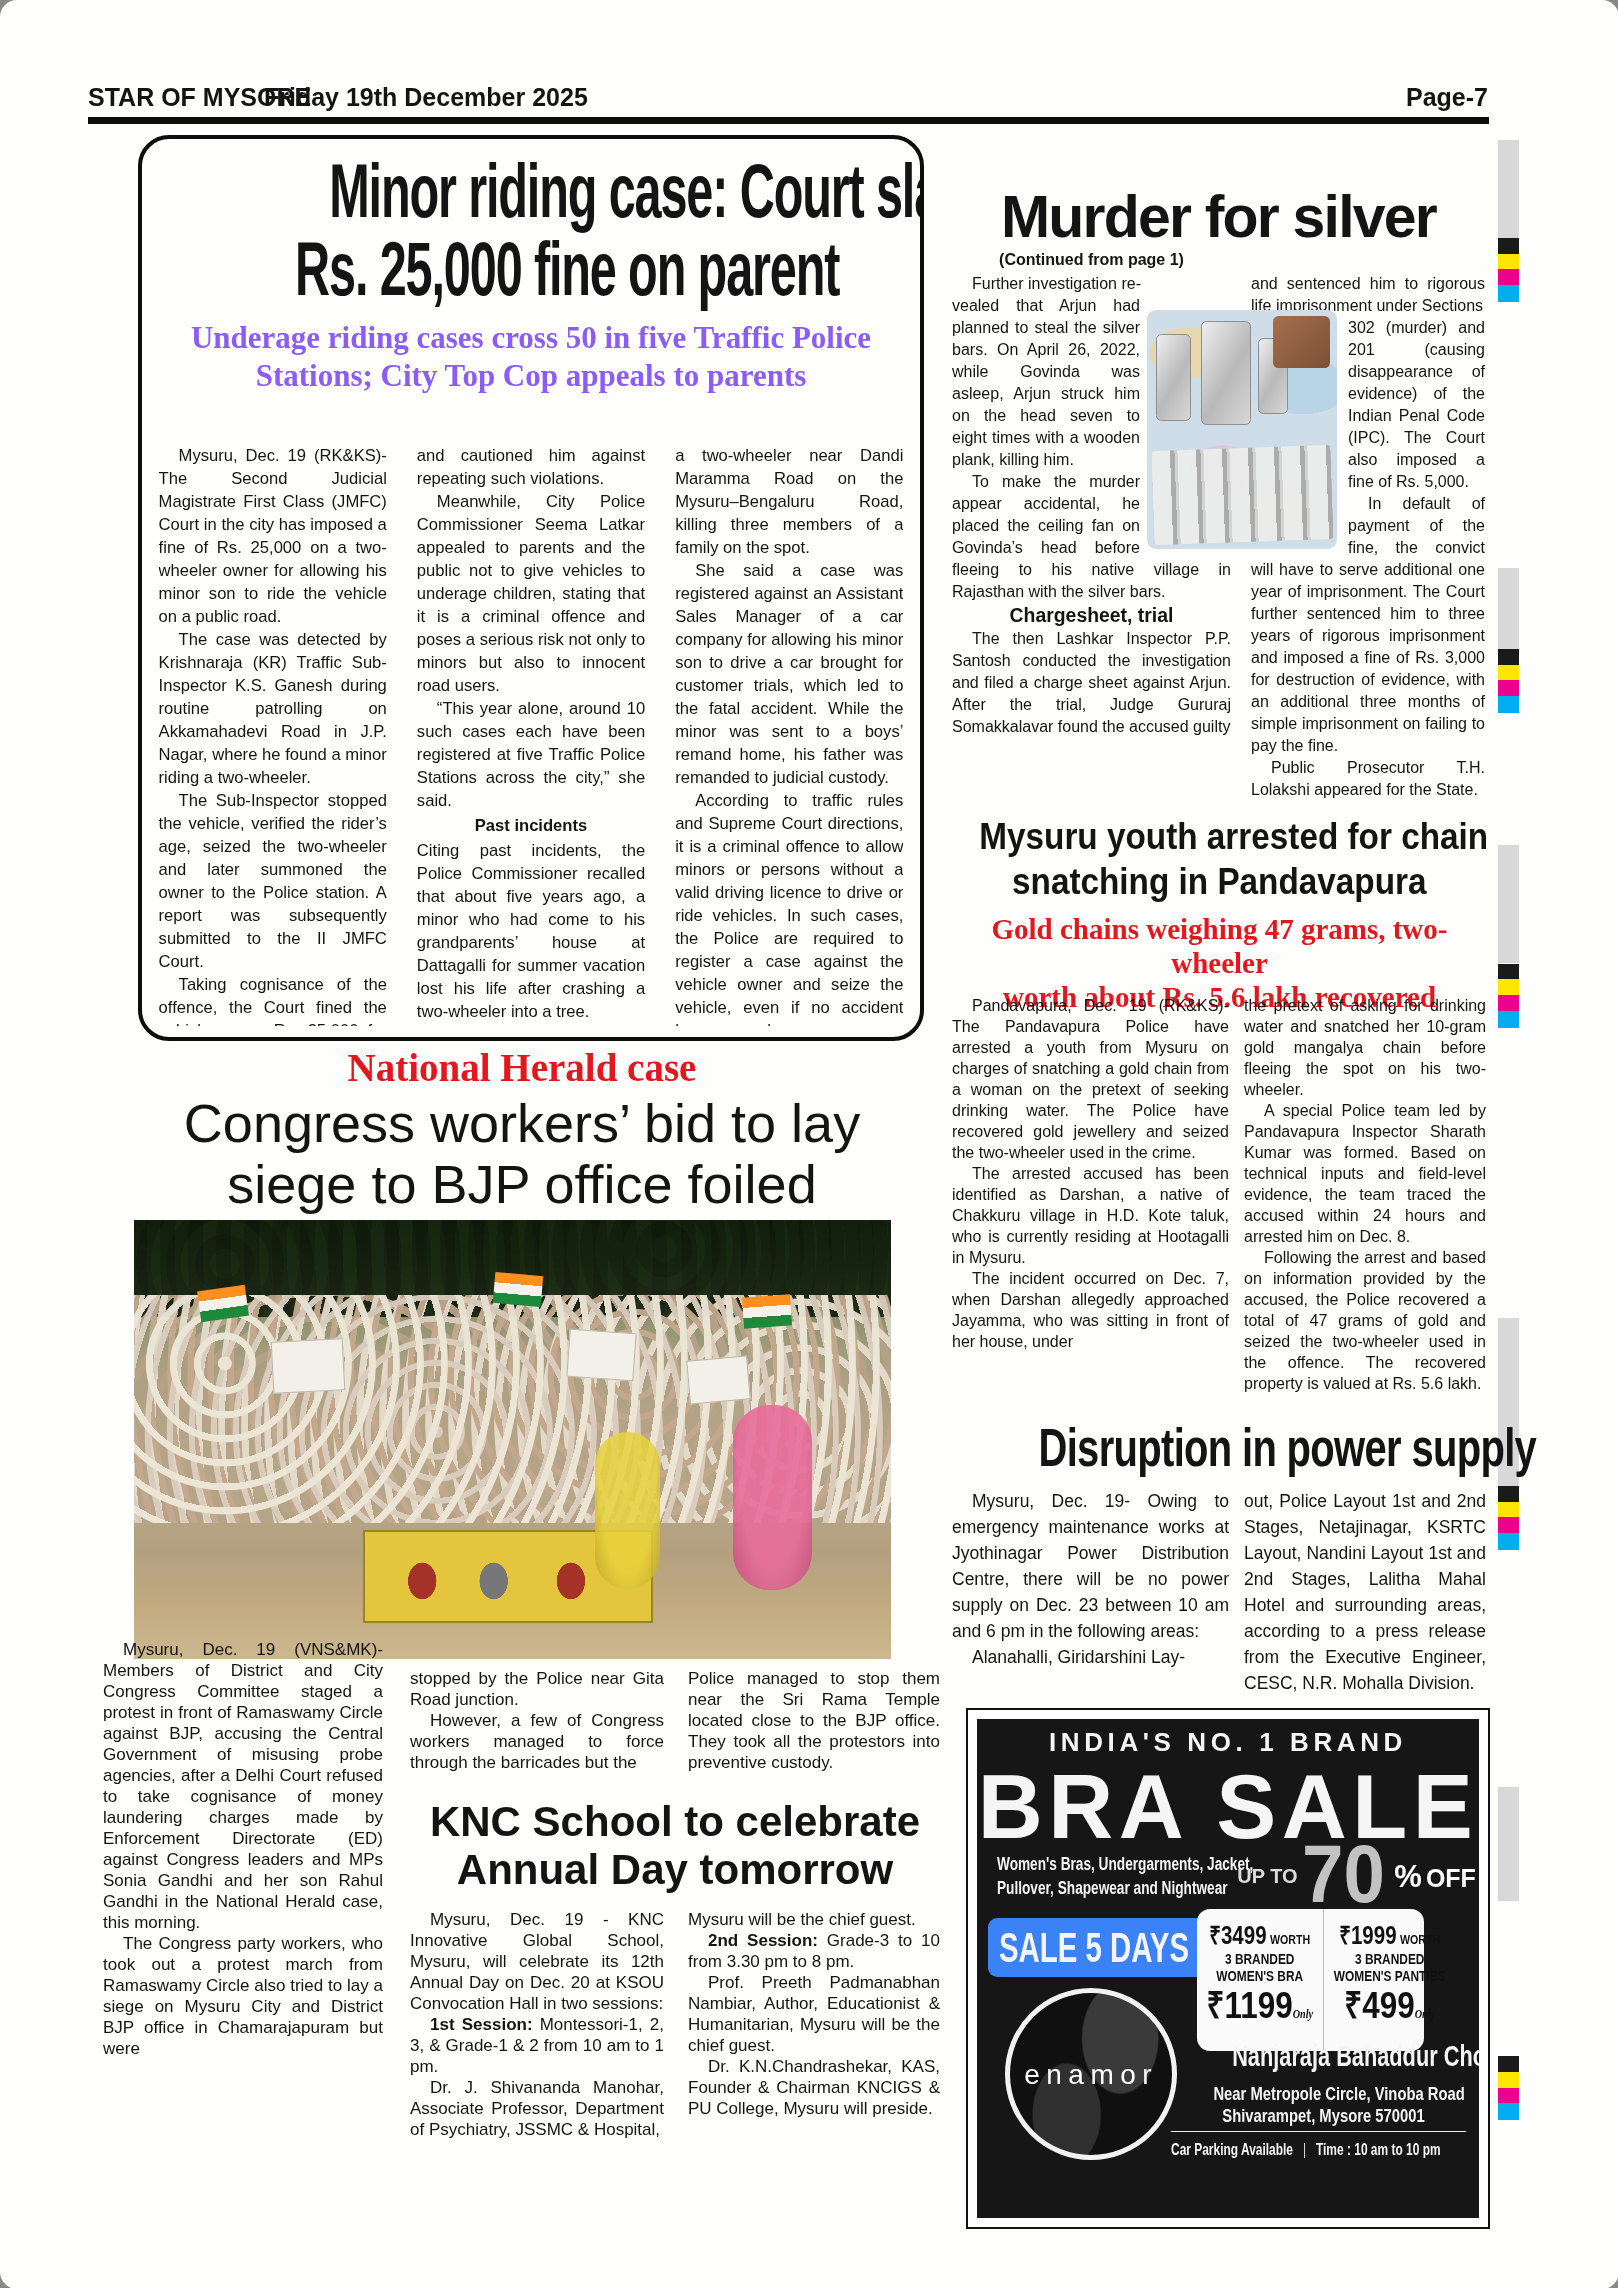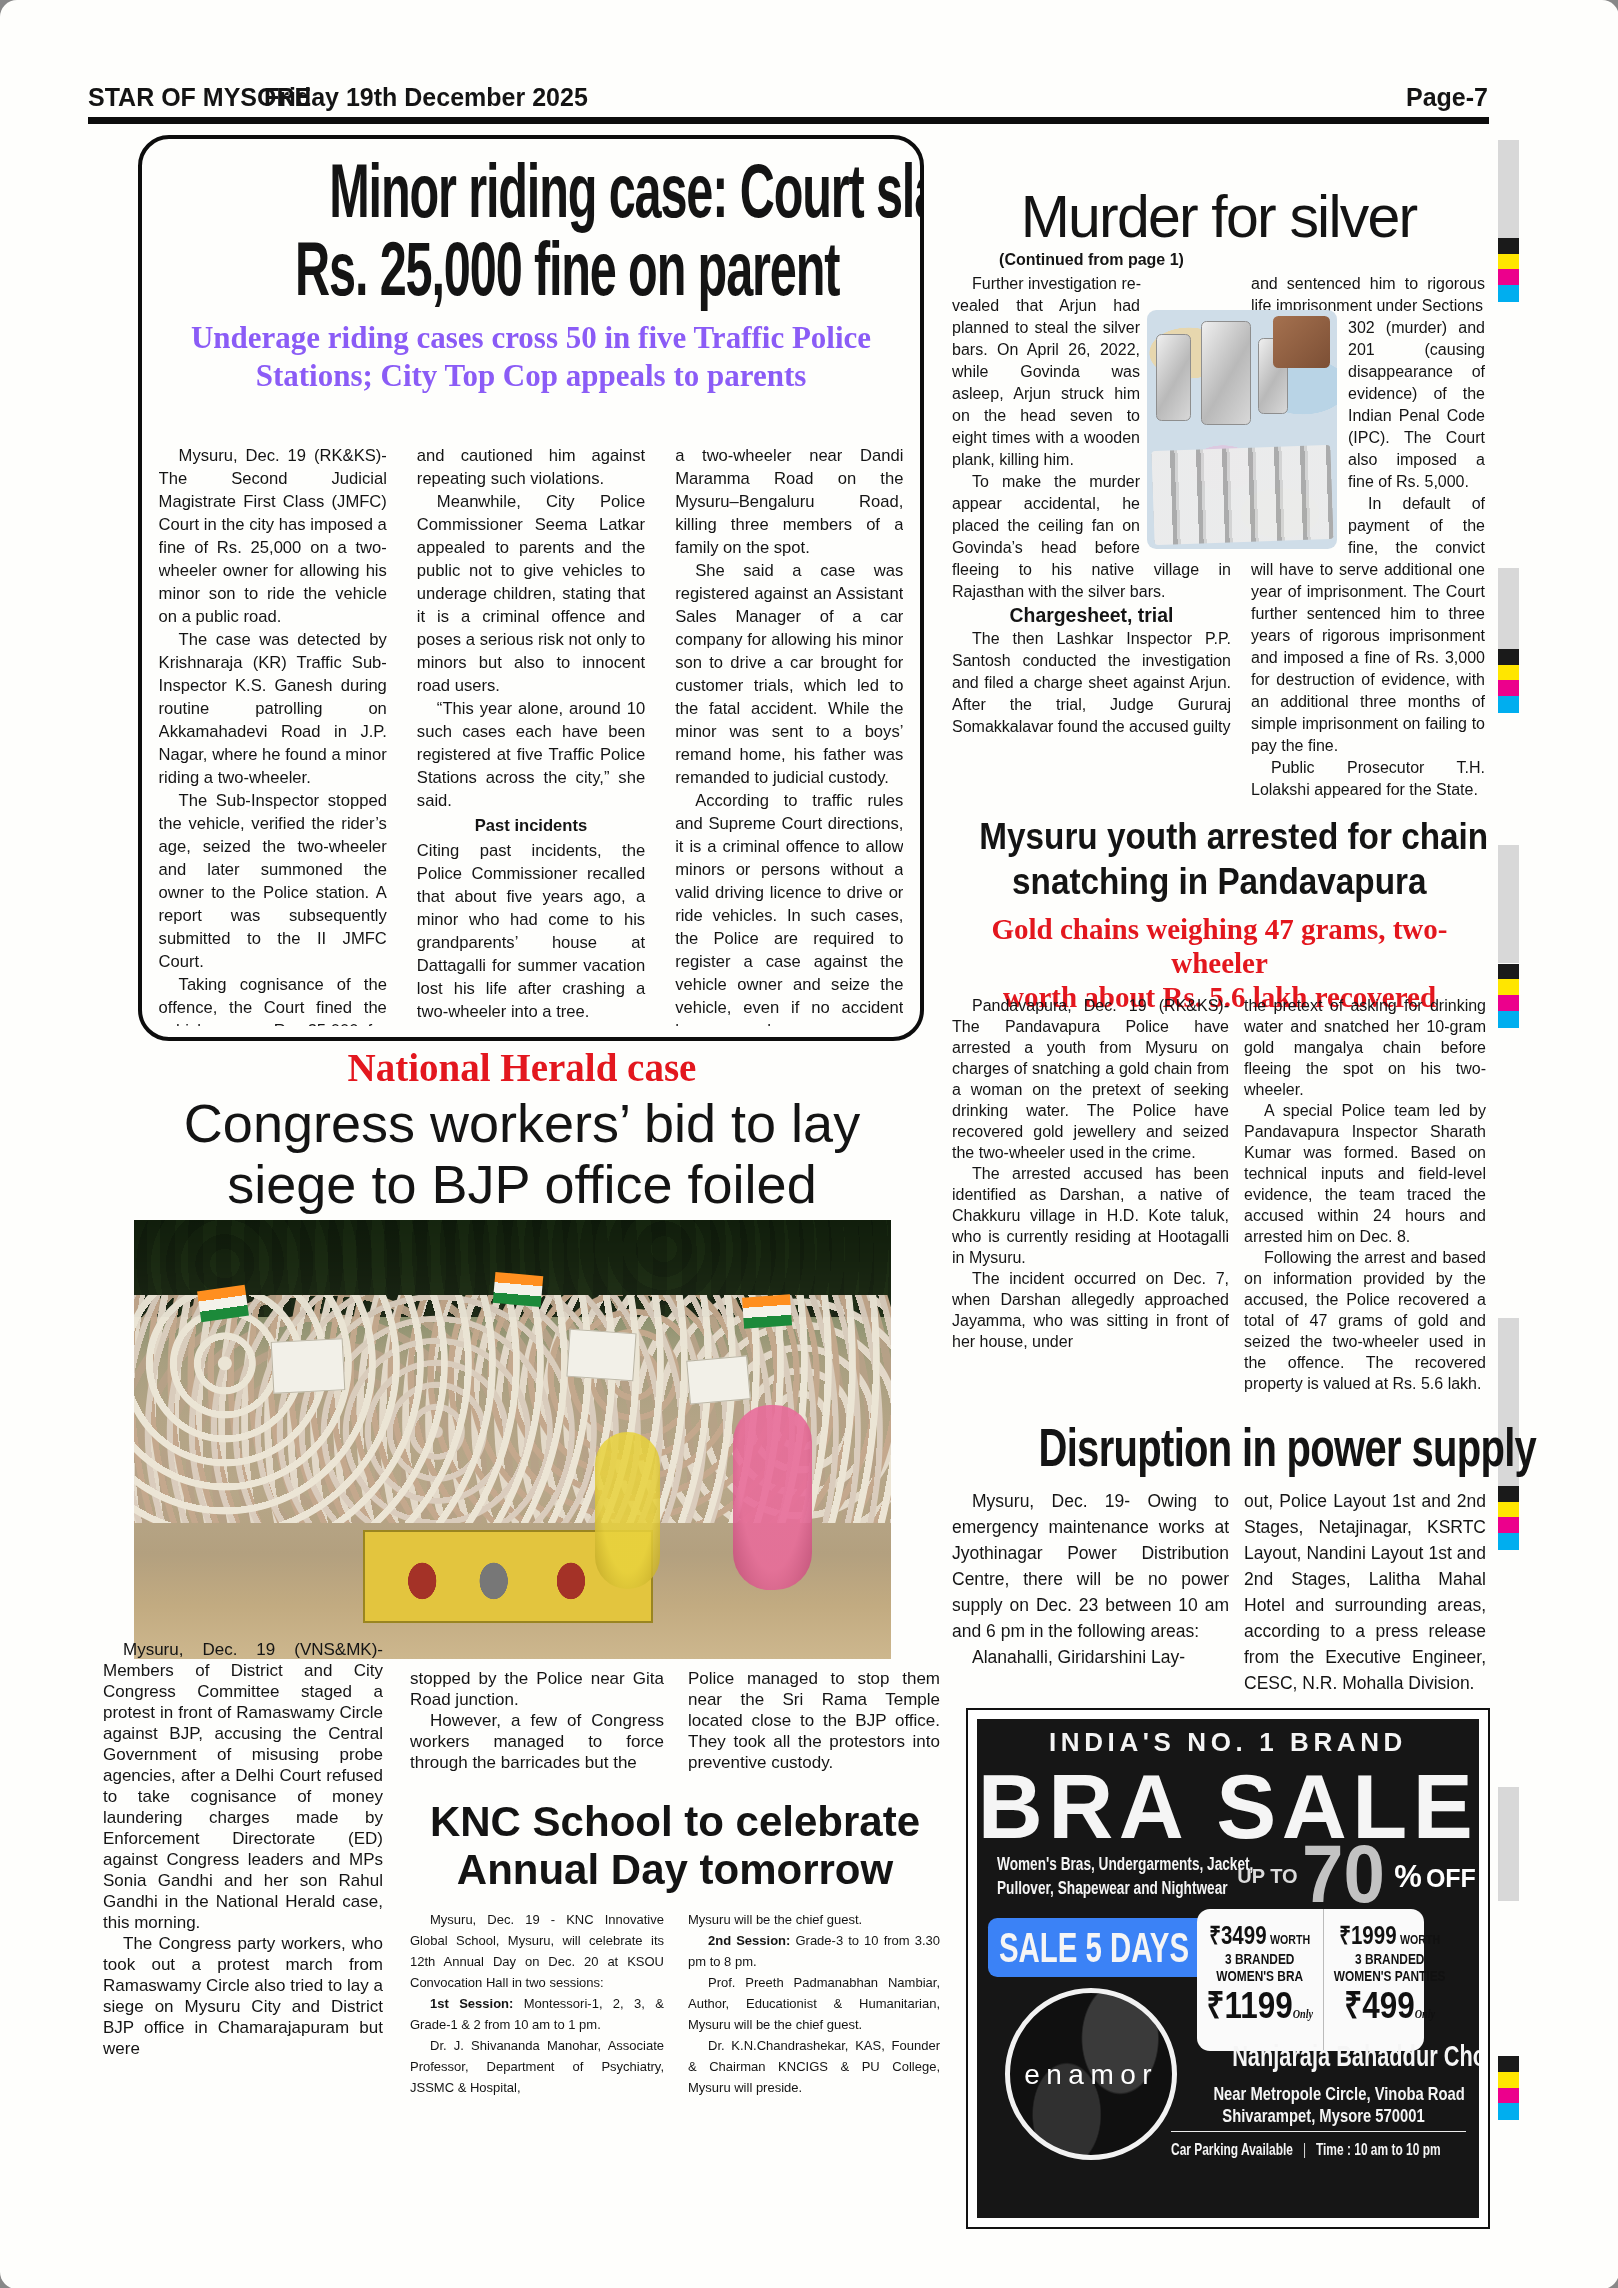--- a/index.html
+++ b/index.html
@@ -57,24 +57,24 @@
    background-image:radial-gradient(24px 31px at 20% 55%,#a43227 0 58%,transparent 60%),
     radial-gradient(24px 31px at 45% 55%,#777 0 58%,transparent 60%),
     radial-gradient(24px 31px at 72% 55%,#a43227 0 58%,transparent 60%);}
   .ph-sari{position:absolute;right:79px;top:185px;width:79px;height:185px;border-radius:37px;
    background:radial-gradient(ellipse at 50% 30%,#e86c9a 0 60%,#c04a77 100%);opacity:.9;}
   .ph-sari2{position:absolute;right:231px;top:212px;width:65px;height:157px;border-radius:33px;
    background:radial-gradient(ellipse at 50% 30%,#e8d23c 0 60%,#bba225 100%);opacity:.85;}
   
   .knchead{position:absolute;left:410px;top:1798px;width:530px;text-align:center;
            font-weight:bold;font-size:42px;line-height:48px;}
-  .knccol{font-size:13px;line-height:21px;}
+  .knccol{font-size:17px;line-height:21px;}
   
   .murderhead{position:absolute;left:949px;top:183px;width:539px;text-align:center;white-space:nowrap;
-              font-weight:normal;font-size:59px;letter-spacing:-1.8px;}
+              font-weight:bold;font-size:59px;letter-spacing:-1.8px;}
   .rcol{font-size:16px;line-height:22px;}
   .spacer-r{float:right;width:91px;height:251px;}
   .spacer-l{float:left;width:97px;height:227px;}
   .silverphoto{position:absolute;left:1147px;top:310px;width:190px;height:239px;border-radius:9.2px;overflow:hidden;
    background-color:#cfdde8;
    background-image:radial-gradient(65px 42px at 22% 18%,#e7d7ae 0 60%,transparent 61%),
     radial-gradient(74px 46px at 82% 32%,#b9d4e6 0 60%,transparent 61%),
     radial-gradient(55px 37px at 40% 66%,#dcc9e0 0 60%,transparent 61%),
     radial-gradient(65px 41px at 70% 85%,#d8e3c2 0 60%,transparent 61%);}
   .sbar{position:absolute;border:1.8px solid #8e8e8e;border-radius:5.5px;

